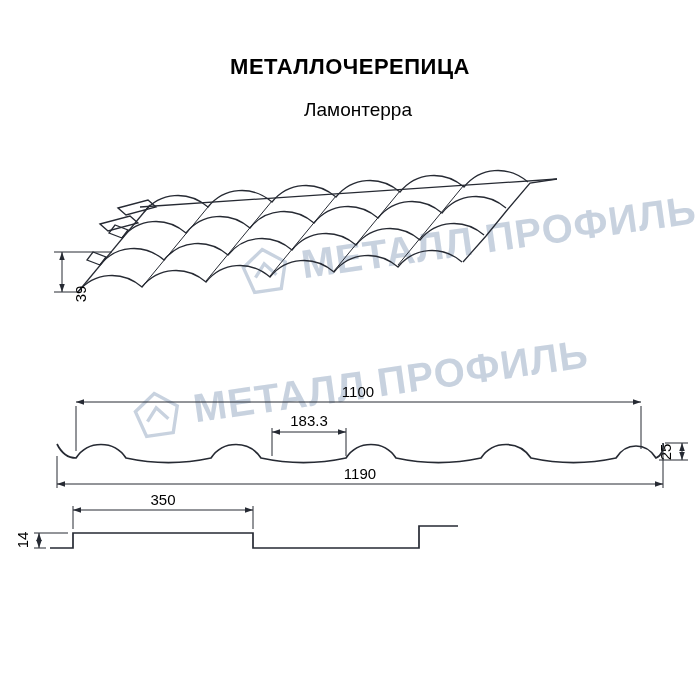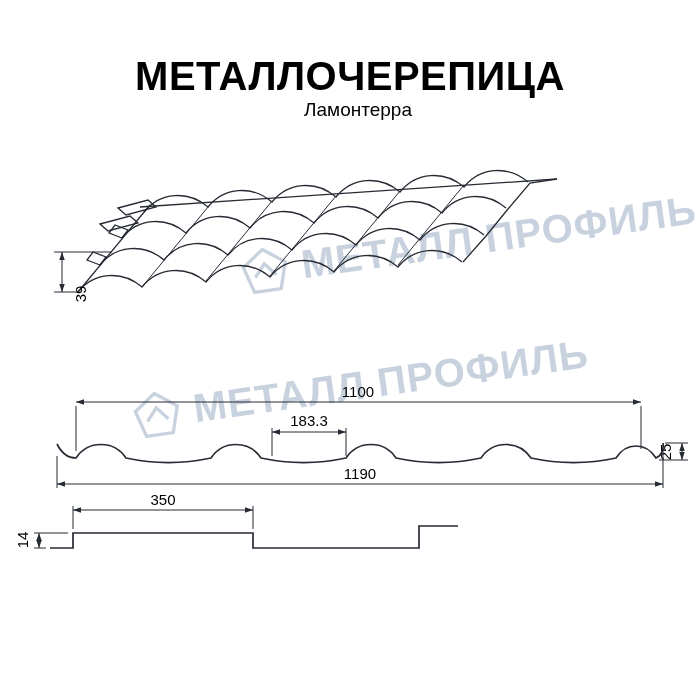--- a/index.html
+++ b/index.html
@@ -1,19 +1,19 @@
 <!DOCTYPE html>
 <html><head>
 <meta charset="utf-8">
 <style>
   html,body{margin:0;padding:0;background:#fff;}
   .canvas{position:relative;width:700px;height:700px;background:#ffffff;overflow:hidden;
           font-family:"Liberation Sans",sans-serif;}
   .title{position:absolute;top:54px;left:0;width:100%;text-align:center;
-         font-size:40px;font-weight:bold;color:#000;letter-spacing:.5px;}
+         font-size:22px;font-weight:bold;color:#000;letter-spacing:.5px;}
   .subtitle{position:absolute;top:99px;left:0;width:100%;text-align:center;
             font-size:19px;color:#000;margin-left:8px;}
   .wm{position:absolute;display:flex;align-items:center;gap:12px;
       color:#bfcbda;font-weight:bold;font-size:40px;white-space:nowrap;
       transform:rotate(-8deg);letter-spacing:1px;opacity:.85;pointer-events:none;}
   .wm1{left:238px;top:216px;}
   .wm2{left:130px;top:360px;}
   .wm-logo{flex:0 0 auto;}
   svg.draw{position:absolute;left:0;top:0;}
   .ln{stroke:#262a33;fill:none;stroke-width:1.3px;}

